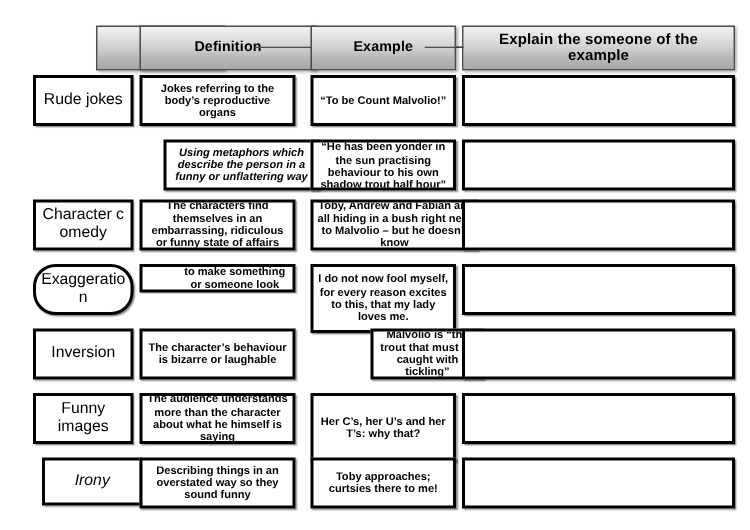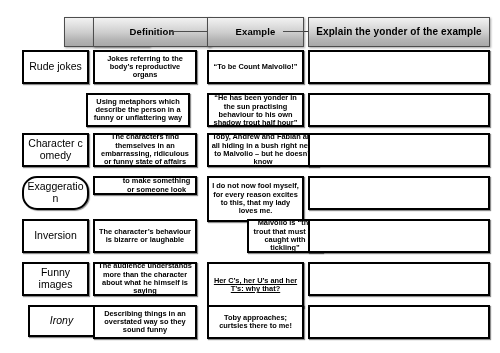--- a/index.html
+++ b/index.html
@@ -124,37 +124,37 @@
   <div class="box hdr" style="left:207px; top:17px; width:97px;  height:30px;">
     <span class="cell-text">Example</span>
   </div>
 
   <div class="box" style="left:283px; top:31px; width:27px;  height:1px;">
     <div class="arrow" style="left:0; top:0; width:27px;"></div>
     <div class="arrowhead" style="left:21px; top:-3px;"></div>
   </div>
 
   <div class="box hdr wide" style="left:308px; top:17px; width:182px; height:30px;">
-    <span class="cell-text">Explain the yonder of the example</span>
+    <span class="cell-text">Explain the someone of the example</span>
   </div>
 
   <div class="box cell" style="left:22px;  top:50px;  width:67px; height:34px;">
     <span class="cell-text type-text">Rude jokes</span>
   </div>
   <div class="box cell" style="left:93px;  top:50px;  width:104px; height:34px;">
     <span class="cell-text small-text">Jokes referring to the body’s reproductive organs</span>
   </div>
   <div class="box cell" style="left:207px; top:50px;  width:97px;  height:34px;justify-content:flex-end;">
     <span class="cell-text small-text">“To be Count Malvolio!”</span>
   </div>
   <div class="box cell" style="left:308px; top:50px;  width:182px; height:34px;">
     <span class="cell-text small-text"></span>
   </div>
 
-  <div class="box cell" style="left:86px;  top:93px;  width:104px; height:34px;">
+  <div class="box cell" style="left:109px;  top:93px;  width:104px; height:34px;font-style:italic;">
     <span class="cell-text small-text">Using metaphors which describe the person in a funny or unflattering way</span>
   </div>
   <div class="box cell overflow-cell" style="left:207px; top:93px;  width:97px;  height:34px;">
     <span class="cell-text small-text" style="position:relative; top:1px;">“He has been yonder in the sun practising behaviour to his own shadow trout half hour”</span>
   </div>
   <div class="box cell" style="left:308px; top:93px;  width:182px; height:34px;">
     <span class="cell-text small-text"></span>
   </div>
 
   <div class="box cell overflow-cell" style="left:22px;  top:133px; width:67px;  height:34px;">
@@ -195,21 +195,21 @@
   <div class="box cell" style="left:308px; top:219px; width:182px; height:34px;">
     <span class="cell-text small-text"></span>
   </div>
 
   <div class="box cell" style="left:22px;  top:262px; width:67px;  height:34px;">
     <span class="cell-text type-text">Funny images</span>
   </div>
   <div class="box cell overflow-cell" style="left:93px;  top:262px; width:104px; height:34px;">
     <span class="cell-text small-text">The audience understands more than the character about what he himself is saying</span>
   </div>
-  <div class="box cell" style="left:207px; top:262px; width:97px;  height:46px;text-decoration:underline;">
+  <div class="box cell" style="left:207px; top:262px; width:97px;  height:46px;">
     <span class="cell-text small-text">Her C’s, her U’s and her T’s: why that?</span>
   </div>
   <div class="box cell" style="left:308px; top:262px; width:182px; height:34px;">
     <span class="cell-text small-text"></span>
   </div>
 
   <div class="box cell" style="left:28px;  top:305px; width:67px;  height:32px;font-style:italic;">
     <span class="cell-text type-text">Irony</span>
   </div>
   <div class="box cell" style="left:93px;  top:305px; width:104px; height:34px;">

